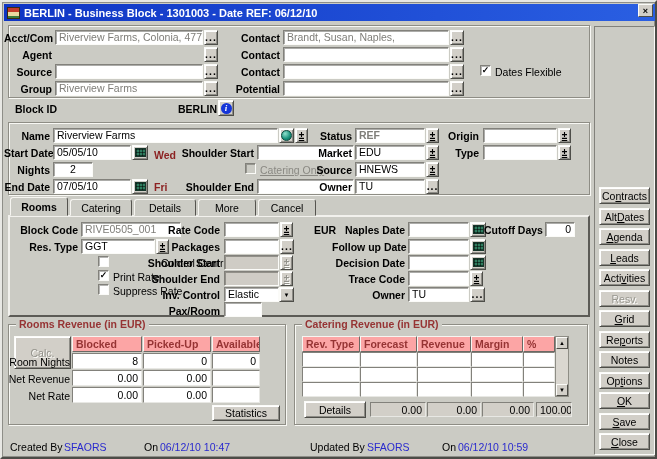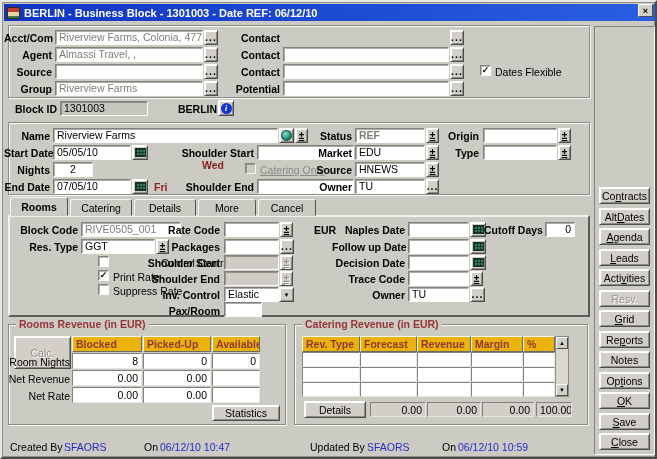--- a/index.html
+++ b/index.html
@@ -48,21 +48,21 @@
   .chk.dis { background:#cbcbc4; }
   .clab { position:absolute; white-space:nowrap; }
   .clab.dis { color:#8a8983;text-decoration:underline; }
   .grp { position:absolute; border:1px solid #8e8d85; box-shadow:1px 1px 0 #f8f8f4, inset 1px 1px 0 #f8f8f4; }
   .grp-title { position:absolute; background:#cbcbc4; padding:0 3px; color:#963434; font-weight:bold; white-space:nowrap; }
   .tab { position:absolute; height:17px; background:#cbcbc4; border:1px solid;
          border-color:#f6f5f1 #55544f #cbcbc4 #f6f5f1; border-radius:3px 3px 0 0;
          display:flex; align-items:center; justify-content:center; z-index:2; }
   .tab.active { height:19px; top:195px !important; z-index:4; font-weight:bold; }
   .panel { position:absolute; background:#cbcbc4; border:2px solid; border-color:#f2f1ed #5c5b56 #5c5b56 #f2f1ed; z-index:1; }
-  .hdrcell { position:absolute; height:16px; background:#eab308; color:#963434; font-weight:bold;
+  .hdrcell { position:absolute; height:16px; background:#fca5a5; color:#963434; font-weight:bold;
              border:1px solid; border-color:#f6f5f1 #6a6964 #6a6964 #f6f5f1; padding:1px 3px;
              white-space:nowrap; overflow:hidden; }
   .cell { position:absolute; background:#fff; text-align:right; padding:1px 3px;
           border:1px solid; border-color:#82817b #e8e8e4 #e8e8e4 #82817b; overflow:hidden; }
   .cell.tot { background:#d2cfc8; }
   .dayred { position:absolute; color:#8c2222; font-weight:bold; }
   .sb-panel { position:absolute; left:592px; top:24px; width:61px; height:429px;
               border:1px solid; border-color:#82817b #fbfbf8 #fbfbf8 #82817b; background:#cbcbc4; }
   .sbtn { position:absolute; left:597px; width:51px; height:17px; background:#d2cfc8;
           border:1px solid; border-color:#fbfbf8 #4e4e49 #4e4e49 #fbfbf8;
@@ -87,26 +87,26 @@
   <div class="closebtn">×</div>
 
   <div class="grp" style="left:6px; top:23px; width:582px; height:73px;"></div>
 
   <div class="lbl" style="left:2px; top:30px; width:48px;">Acct/Com</div>
   <div class="fld dim" style="left:53px; top:28px; width:148px;">Riverview Farms, Colonia, 477 550-36</div>
   <div class="btn" style="left:202px; top:28px; width:14px; height:15px;">
       <span class="dotsg">...</span>
     </div>
   <div class="lbl" style="left:222px; top:30px; width:56px;">Contact</div>
+  <div class="fld dim" style="left:281px; top:28px; width:166px;">Brandt, Susan, Naples,</div>
   <div class="btn" style="left:448px; top:28px; width:14px; height:15px;">
       <span class="dotsg">...</span>
     </div>
 
   <div class="lbl" style="left:2px; top:47px; width:48px;">Agent</div>
-  <div class="fld dim" style="left:53px; top:45px; width:148px;">Almassi Travel, ,</div>
   <div class="btn" style="left:202px; top:45px; width:14px; height:15px;">
       <span class="dotsg">...</span>
     </div>
   <div class="lbl" style="left:222px; top:47px; width:56px;">Contact</div>
   <div class="fld" style="left:281px; top:45px; width:166px;"></div>
   <div class="btn" style="left:448px; top:45px; width:14px; height:15px;">
       <span class="dotsg">...</span>
     </div>
 
   <div class="lbl" style="left:2px; top:64px; width:48px;">Source</div>
@@ -129,21 +129,20 @@
   <div class="btn" style="left:202px; top:79px; width:14px; height:15px;">
       <span class="dotsg">...</span>
     </div>
   <div class="lbl" style="left:222px; top:81px; width:56px;">Potential</div>
   <div class="fld" style="left:281px; top:79px; width:166px;"></div>
   <div class="btn" style="left:448px; top:79px; width:14px; height:15px;">
       <span class="dotsg">...</span>
     </div>
 
   <div class="lbl" style="left:2px; top:101px; width:53px;">Block ID</div>
-  <div class="fld sunkgray" style="left:58px; top:99px; width:88px;">1301003</div>
   <div class="lbl" style="left:176px; top:101px; width:48px; text-align:left;">BERLIN</div>
   <div class="btn" style="left:216px; top:98px; width:16px; height:16px;">
       <span class="infoico">i</span>
     </div>
 
   <div class="grp" style="left:6px; top:120px; width:582px; height:73px;"></div>
 
   <div class="lbl" style="left:2px; top:128px; width:46px;">Name</div>
   <div class="fld" style="left:51px; top:126px; width:225px;">Riverview Farms</div>
   <div class="btn" style="left:277px; top:126px; width:15px; height:15px;">
@@ -161,21 +160,21 @@
   <div class="fld" style="left:481px; top:126px; width:74px;"></div>
   <div class="btn" style="left:556px; top:126px; width:13px; height:15px;">
       <span class="lovg">±</span>
     </div>
 
   <div class="lbl" style="left:2px; top:145px; width:46px;">Start Date</div>
   <div class="fld" style="left:51px; top:143px; width:78px;">05/05/10</div>
   <div class="btn" style="left:130px; top:143px; width:16px; height:15px;">
       <span class="calico"></span>
     </div>
-  <div class="dayred" style="left:152px; top:157px;margin-left:48px;">Wed</div>
+  <div class="dayred" style="left:152px; top:147px;">Wed</div>
   <div class="lbl" style="left:160px; top:145px; width:92px;">Shoulder Start</div>
   <div class="fld" style="left:255px; top:143px; width:97px;"></div>
   <div class="btn" style="left:353px; top:143px; width:16px; height:15px;">
       <span class="calico"></span>
     </div>
   <div class="lbl" style="left:300px; top:145px; width:50px;">Market</div>
   <div class="fld" style="left:353px; top:143px; width:70px;">EDU</div>
   <div class="btn" style="left:424px; top:143px; width:13px; height:15px;">
       <span class="lovg">±</span>
     </div>

